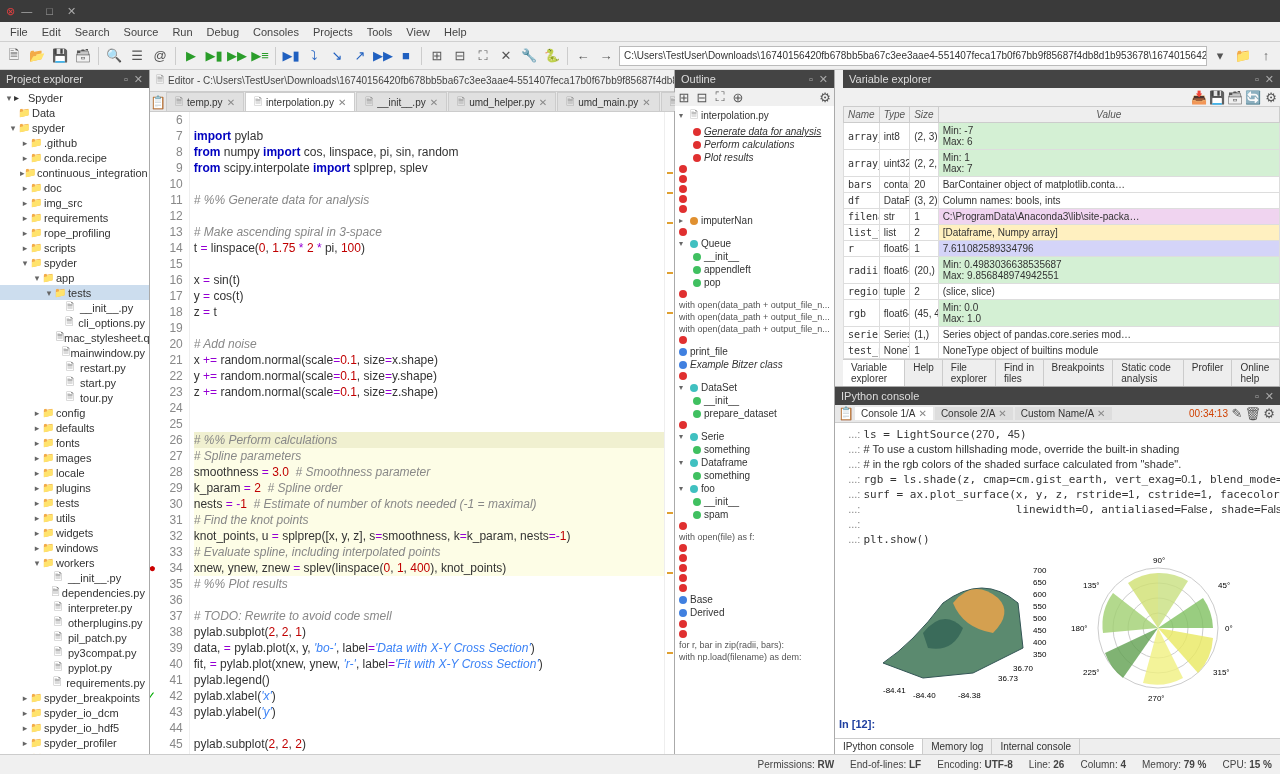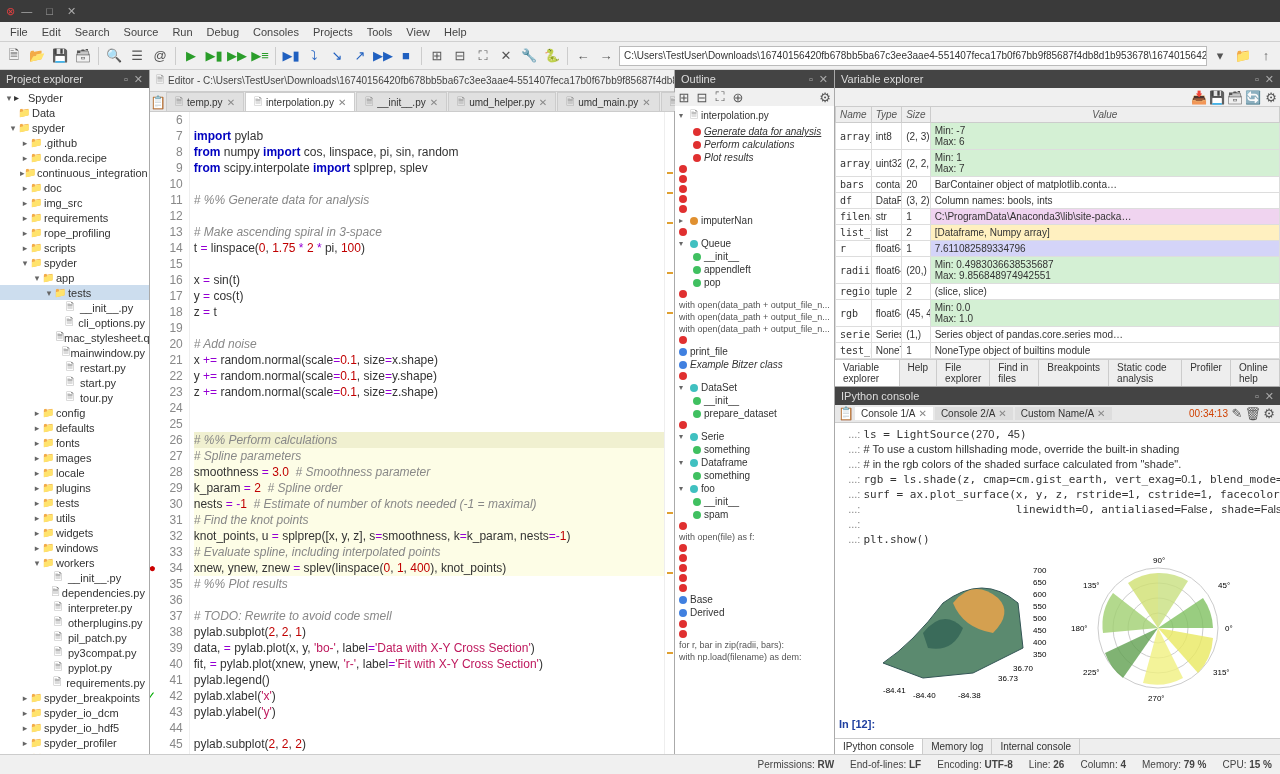--- a/index.html
+++ b/index.html
@@ -32,39 +32,39 @@
 .editor-path { background: #f0f0f0; font-size: 10px; color: #444; padding: 2px 6px; border-bottom: 1px solid #ccc; display: flex; align-items: center; gap: 4px; overflow: hidden; white-space: nowrap; }
 .tabs { background: #e8e8e8; display: flex; height: 20px; border-bottom: 1px solid #ccc; }
 .tab { background: #e0e0e0; border: 1px solid #ccc; border-bottom: none; padding: 2px 8px; font-size: 10px; display: flex; align-items: center; gap: 4px; cursor: pointer; margin-right: 1px; }
 .tab.active { background: #fff; }
 .tab .closex { color: #888; font-size: 10px; }
 .code-area { flex: 1; display: flex; background: #fff; overflow: hidden; font-family: Consolas, monospace; font-size: 12px; position: relative; }
 .gutter { background: #fff; color: #888; text-align: right; padding: 0 6px; border-right: 1px solid #eee; white-space: pre; line-height: 16px; }
 .code { white-space: pre; line-height: 16px; flex: 1; overflow: auto; padding-left: 4px; }
 .code .kw { color: #0000c0; font-weight: bold; }
 .code .cm { color: #888; font-style: italic; }
-.code .str { color: #be185d; }
+.code .str { color: #3b82f6; font-style: italic; }
 .code .num { color: #c00000; }
 .code .op { color: #9400d3; }
 .cell-hl { background: #fdfde6; display: block; }
 .cell-head { background: #f0f0d0; }
 .minimap { width: 10px; background: #fff; border-left: 1px solid #eee; position: relative; }
 .minimap span { position: absolute; width: 6px; height: 2px; left: 2px; }
 .outline-col { width: 160px; display: flex; flex-direction: column; border-right: 1px solid #aaa; }
 .outline { flex: 1; background: #fff; overflow: auto; font-size: 10px; }
 .out-item { padding: 1px 2px; display: flex; align-items: center; gap: 3px; white-space: nowrap; }
 .out-dot { width: 8px; height: 8px; border-radius: 50%; flex-shrink: 0; }
 .dot-red { background: #e03030; }
 .dot-orange { background: #e09030; }
 .dot-blue { background: #4080e0; }
 .dot-green { background: #40c060; }
 .dot-cyan { background: #40c0c0; }
 .out-text { font-style: italic; color: #333; }
 .right-col { width: 445px; display: flex; flex-direction: column; }
-.var-panel { flex: 0 0 auto; display: flex; flex-direction: column; border-bottom: 1px solid #aaa; }
+.var-panel { flex: 0 0 auto; display: flex; flex-direction: column; border-bottom: 1px solid #aaa; padding-left: 8px; }
 .var-table { background: #fff; border-collapse: collapse; font-size: 10px; width: 100%; }
 .var-table th { background: #eee; border: 1px solid #ccc; padding: 2px 4px; font-weight: normal; font-style: italic; color: #555; }
 .var-table td { border: 1px solid #ddd; padding: 2px 4px; white-space: nowrap; overflow: hidden; max-width: 0; }
 .var-table td.nm { font-family: Consolas, monospace; }
 .var-table tr.g td:last-child { background: #d4f0d4; }
 .var-table tr.y td:last-child { background: #fff0c0; }
 .var-table tr.p td:last-child { background: #f0d4f0; }
 .var-table tr.b td:last-child { background: #d4d4f8; }
 .bottom-tabs { background: #eee; display: flex; font-size: 10px; border-top: 1px solid #ccc; }
 .bottom-tabs span { padding: 2px 8px; border-right: 1px solid #ccc; cursor: pointer; }

